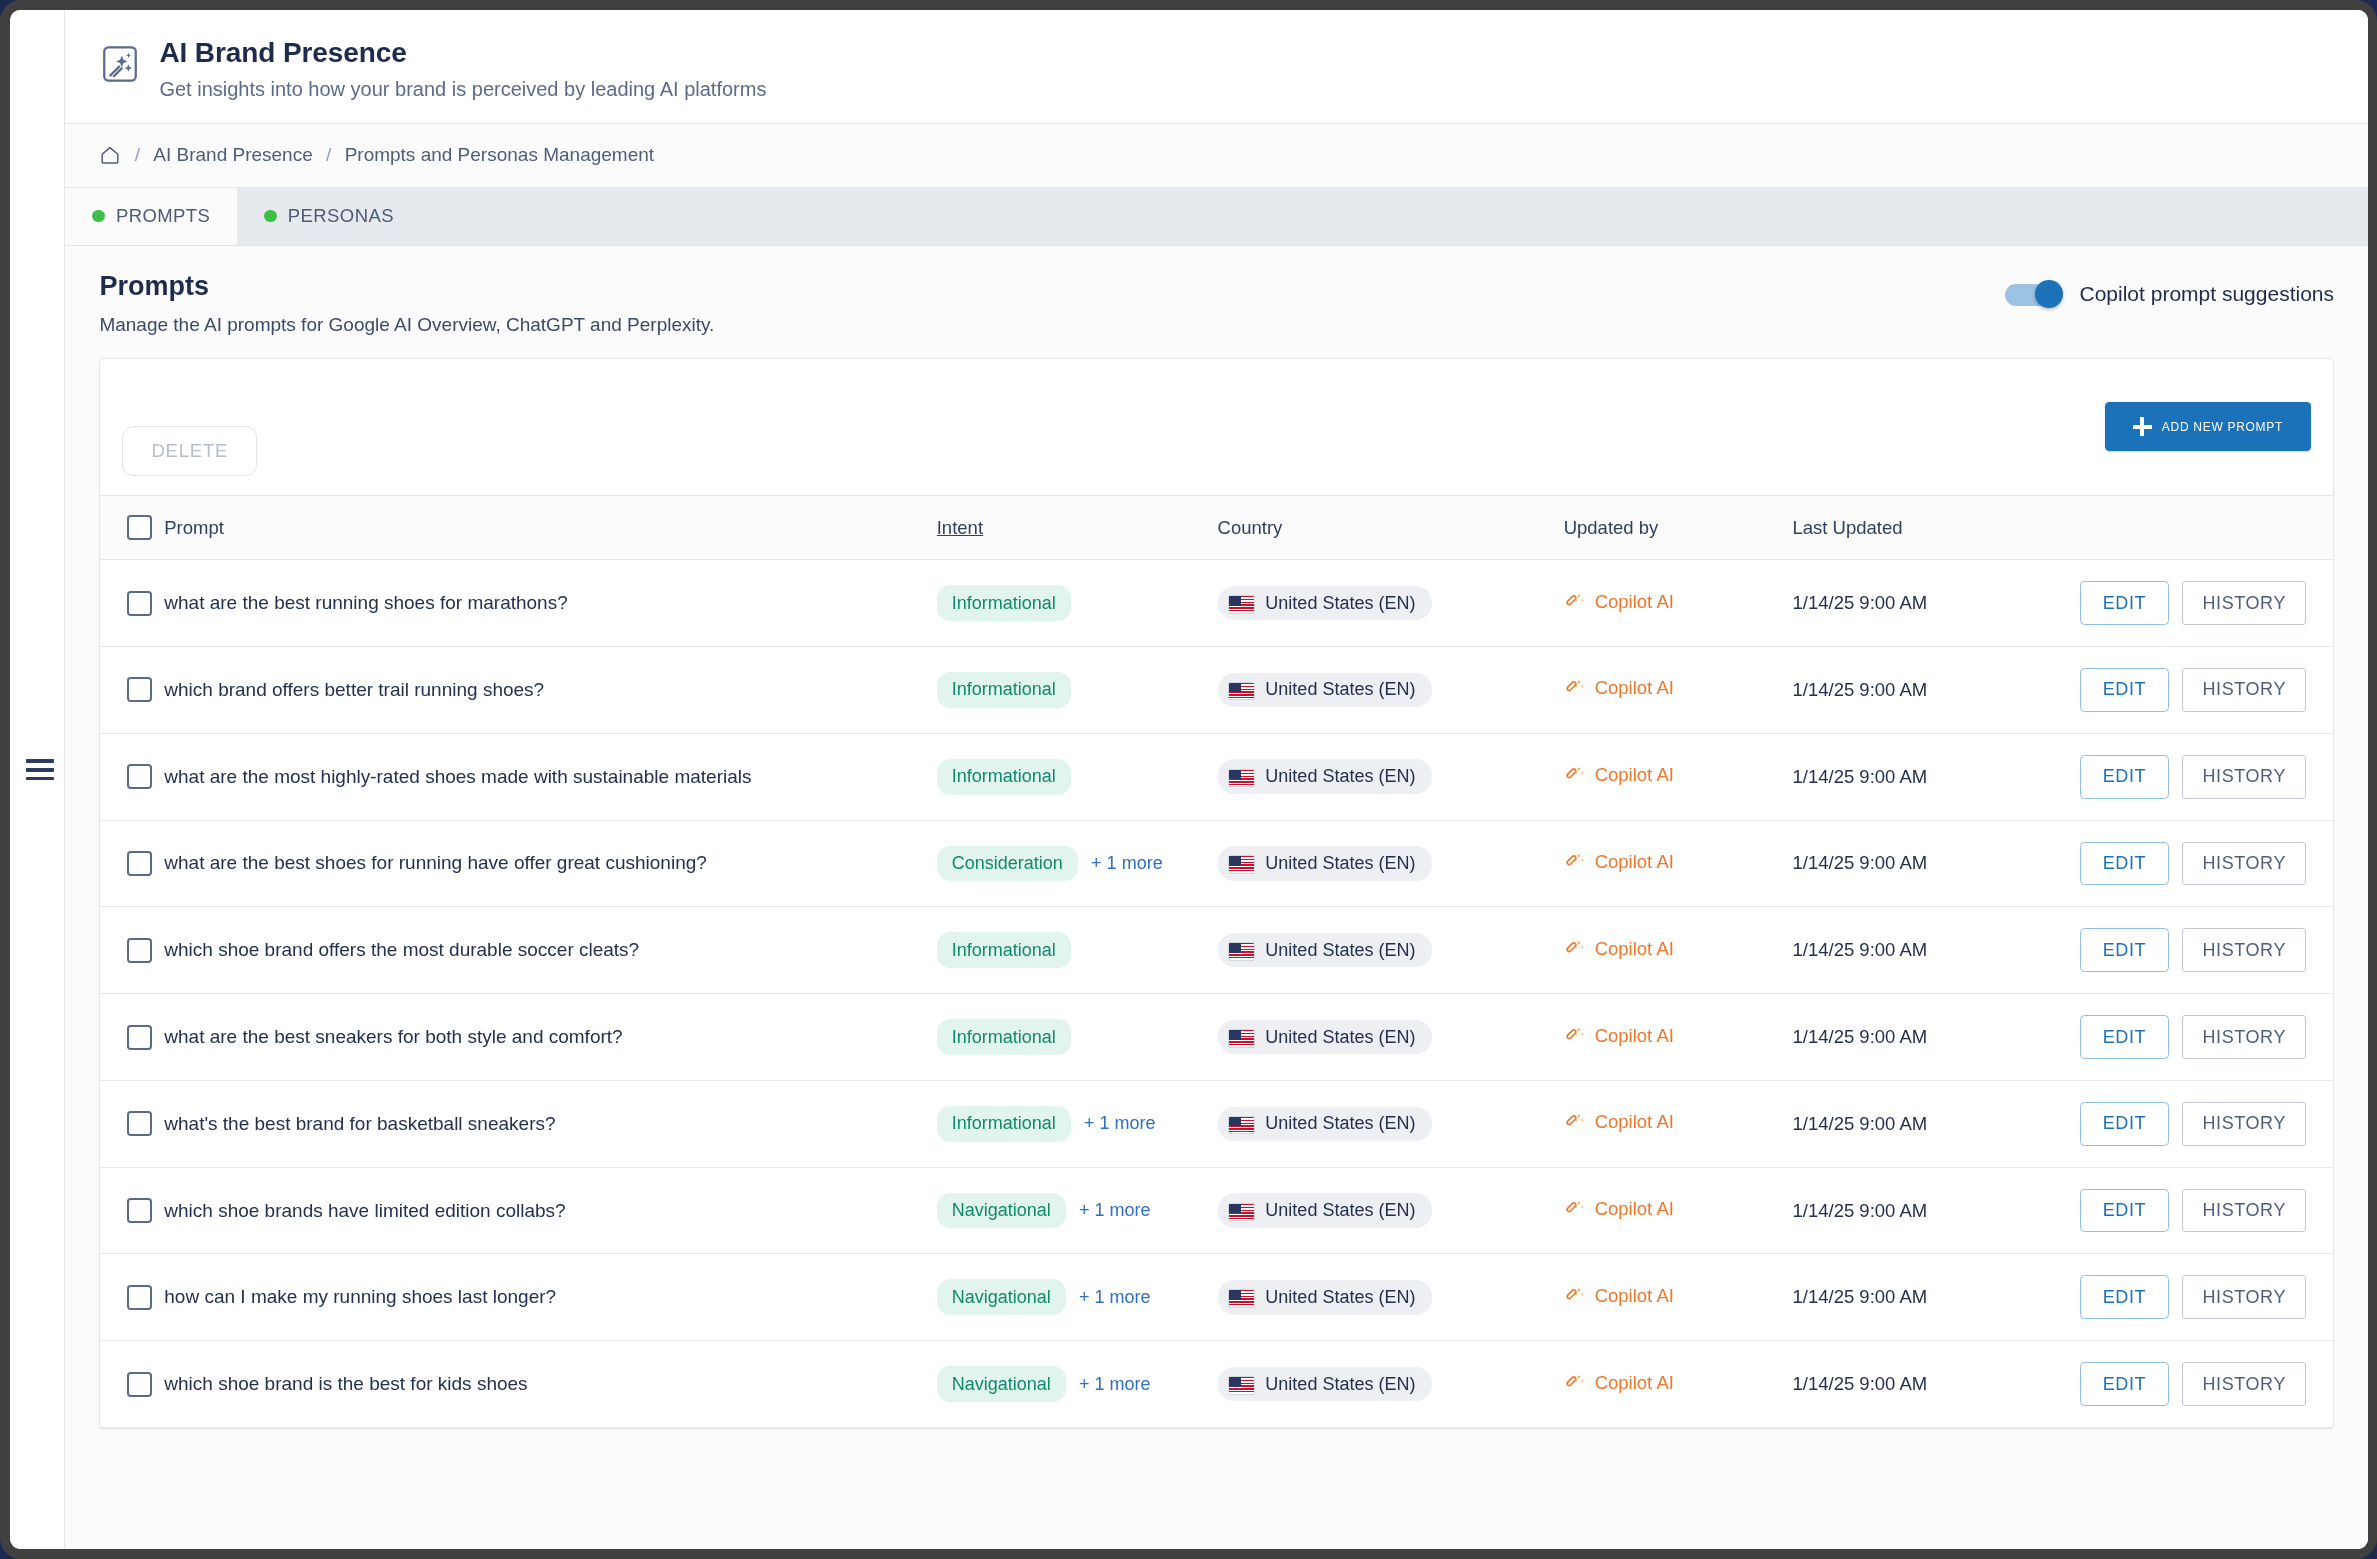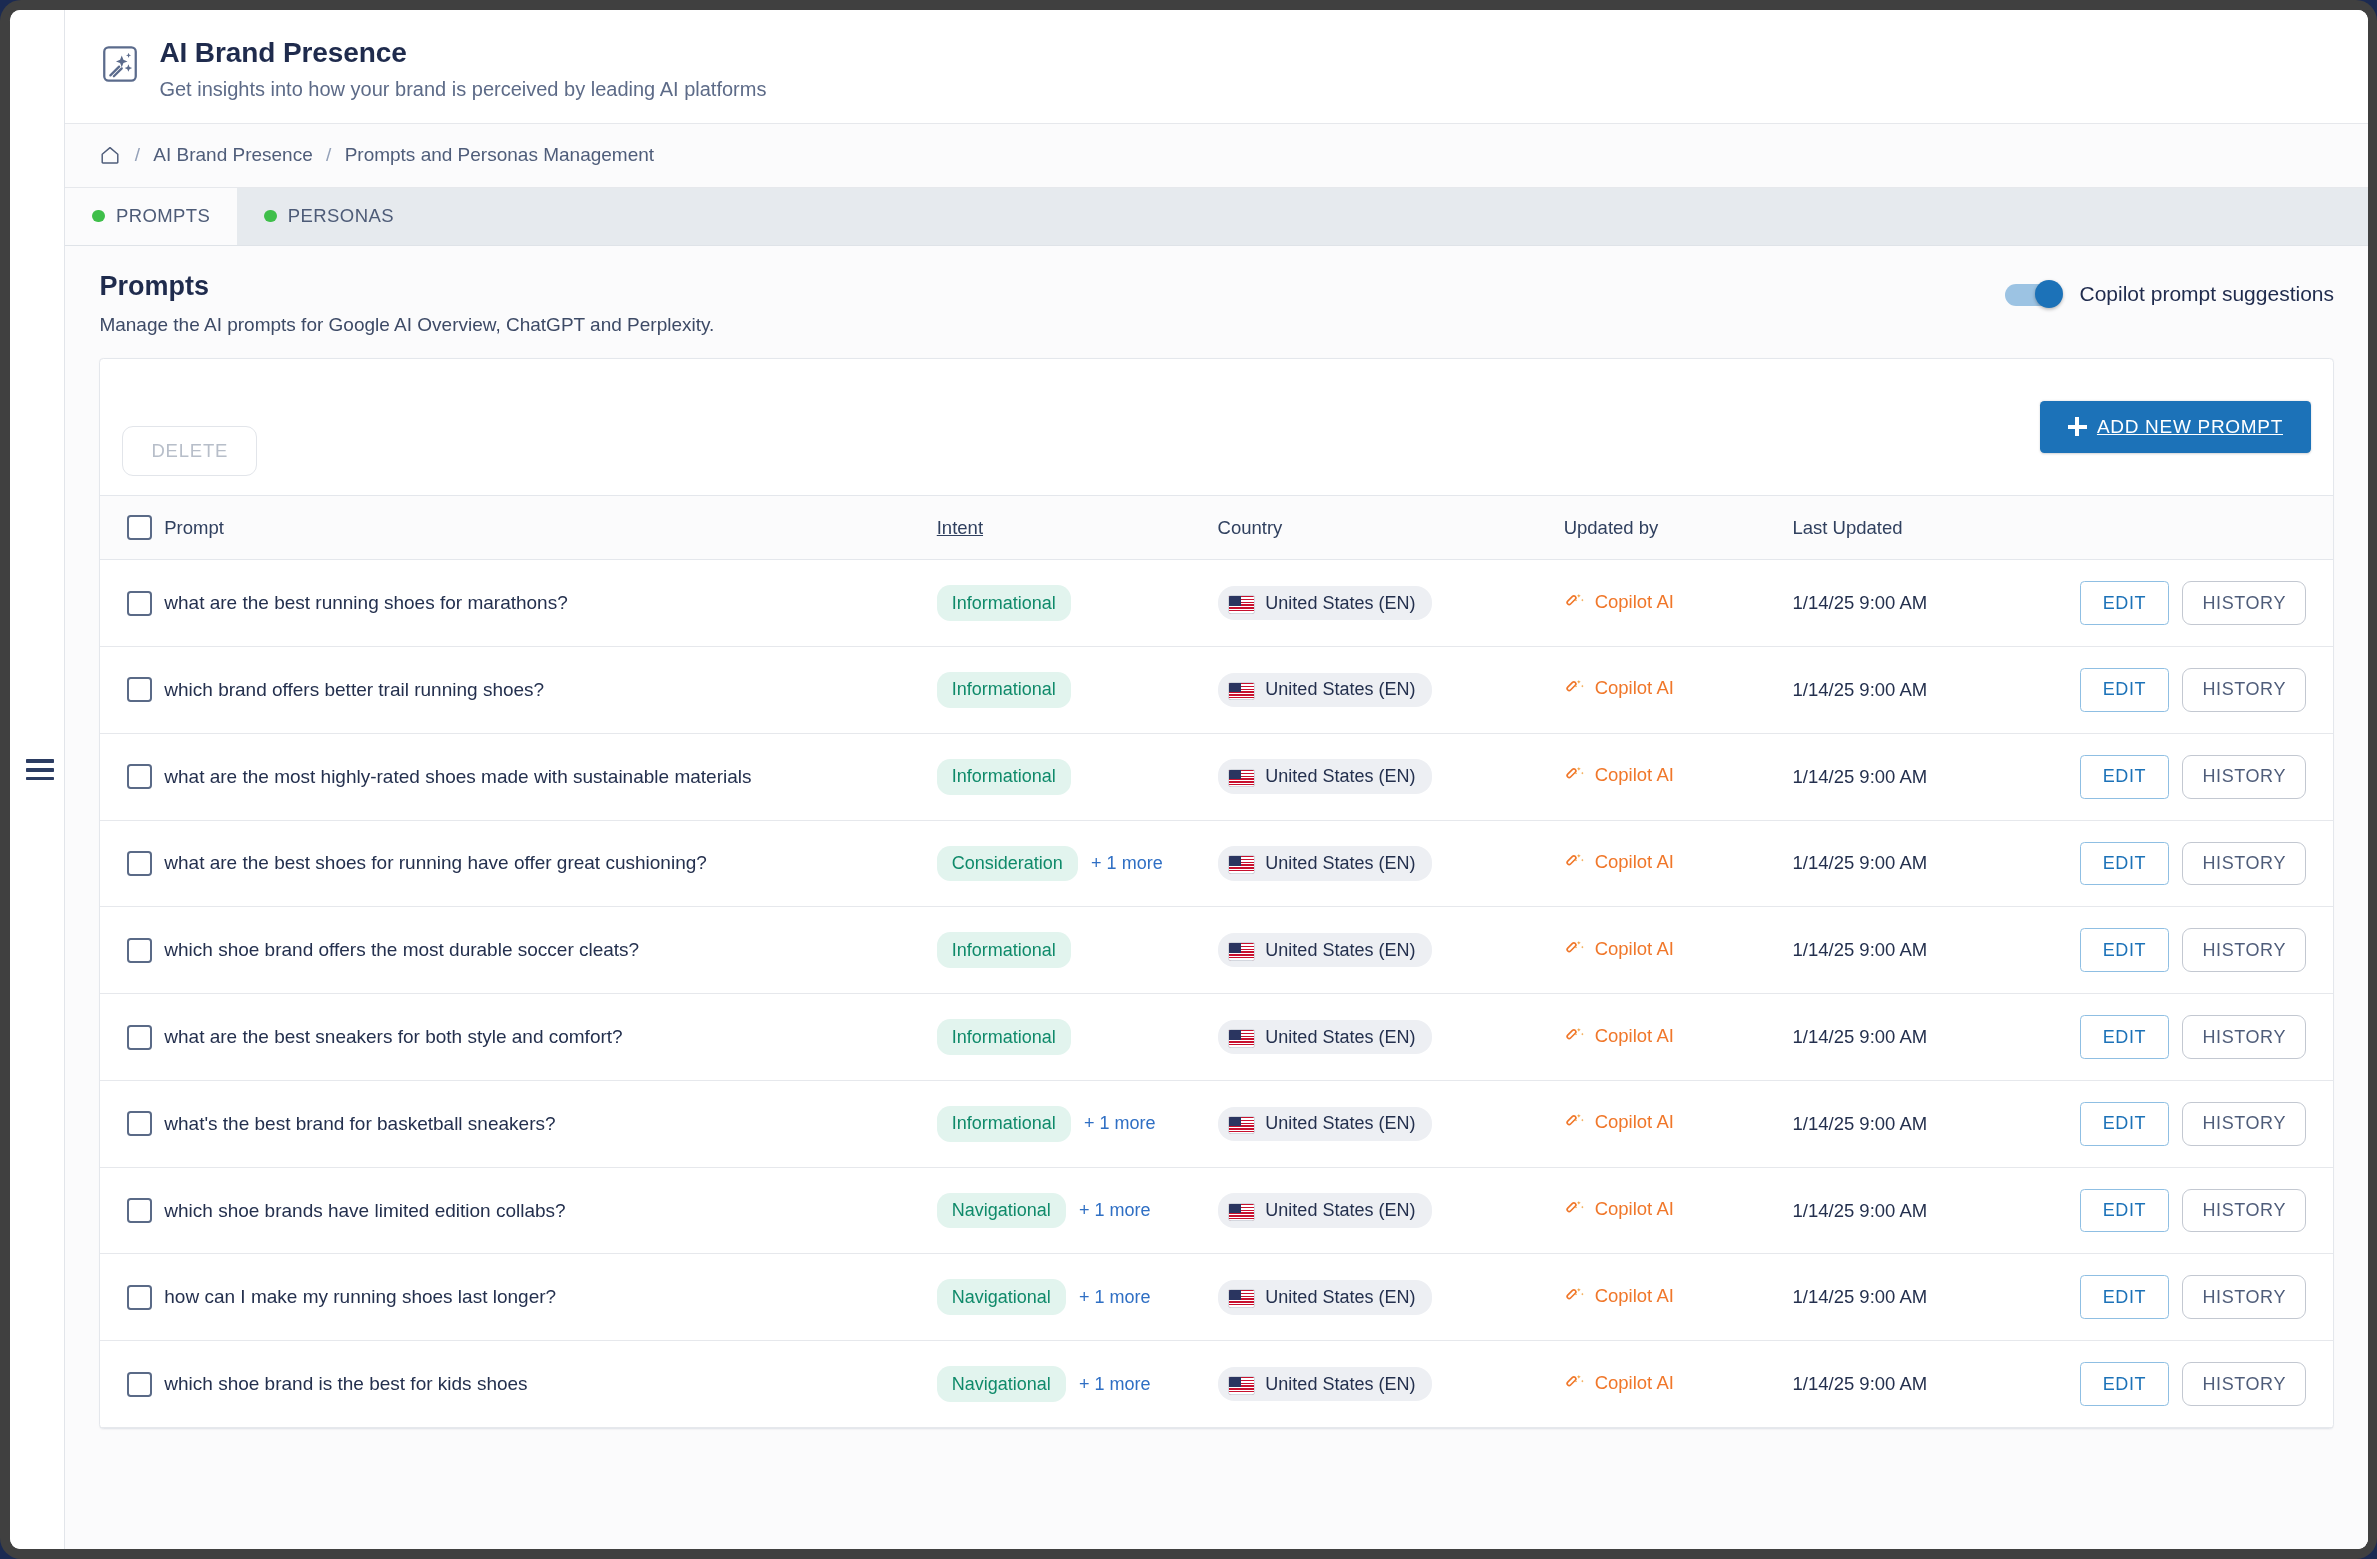--- a/index.html
+++ b/index.html
@@ -212,33 +212,32 @@
     color: #b7bec9;
     background: #ffffff;
     border: 0.7px solid #e2e5ea;
     border-radius: 11px;
     padding: 13.3px 28px;
     cursor: default;
     margin-top: 48px;
   }
   .btn-add {
     font-family: inherit;
-    font-size: 19px;
+    font-size: 12px;
     letter-spacing: 0.7px;
     color: #ffffff;
     background: #1c72b8;
     border: none;
     border-radius: 4.4px;
     padding: 15px 28px;
     display: flex;
     align-items: center;
     gap: 10px;
     cursor: pointer;
     box-shadow: 0 0.7px 2.2px rgba(16,24,40,.2);
-    text-decoration: underline;
   }
   .plus {
     display: inline-block;
     width: 19px; height: 19px;
     position: relative;
   }
   .plus::before, .plus::after {
     content: "";
     position: absolute;
     background: #fff;
@@ -349,21 +348,21 @@
     padding: 10.4px 22px;
     cursor: pointer;
   }
   .btn-history {
     font-family: inherit;
     font-size: 18px;
     letter-spacing: 0.6px;
     color: #4f5d7a;
     background: #fff;
     border: 0.7px solid #c3c8d1;
-    border-radius: 9px;
+    border-radius: 3px;
     padding: 10.4px 19px;
     cursor: pointer;
   }
 </style>
 </head>
 <body>
 
 <div class="frame">
   <div class="frame-inner">
 

